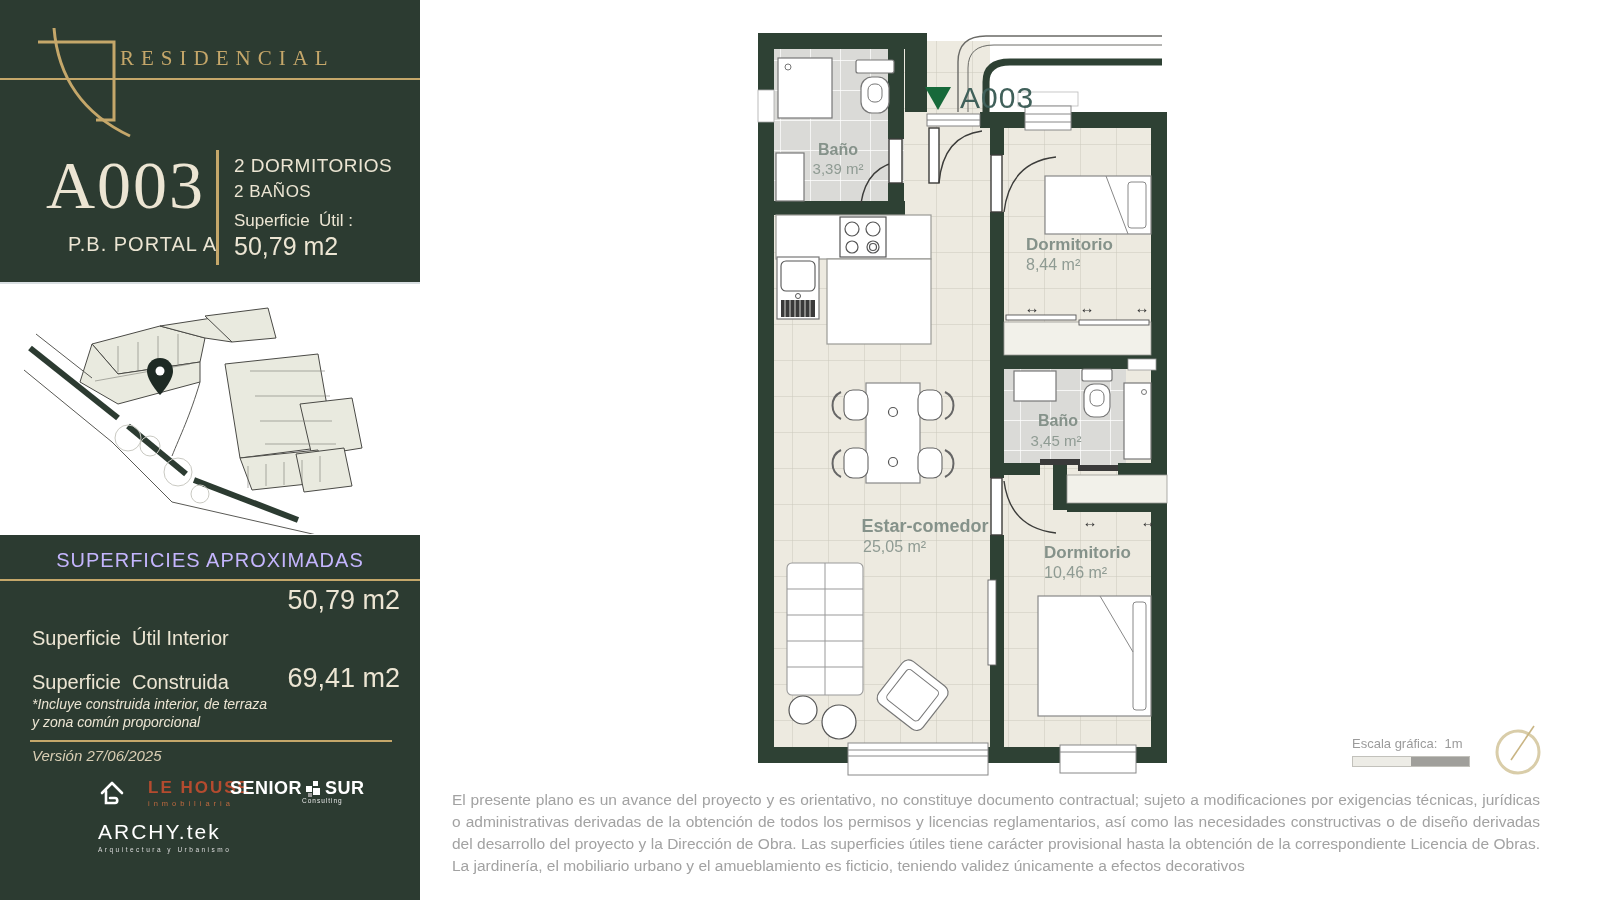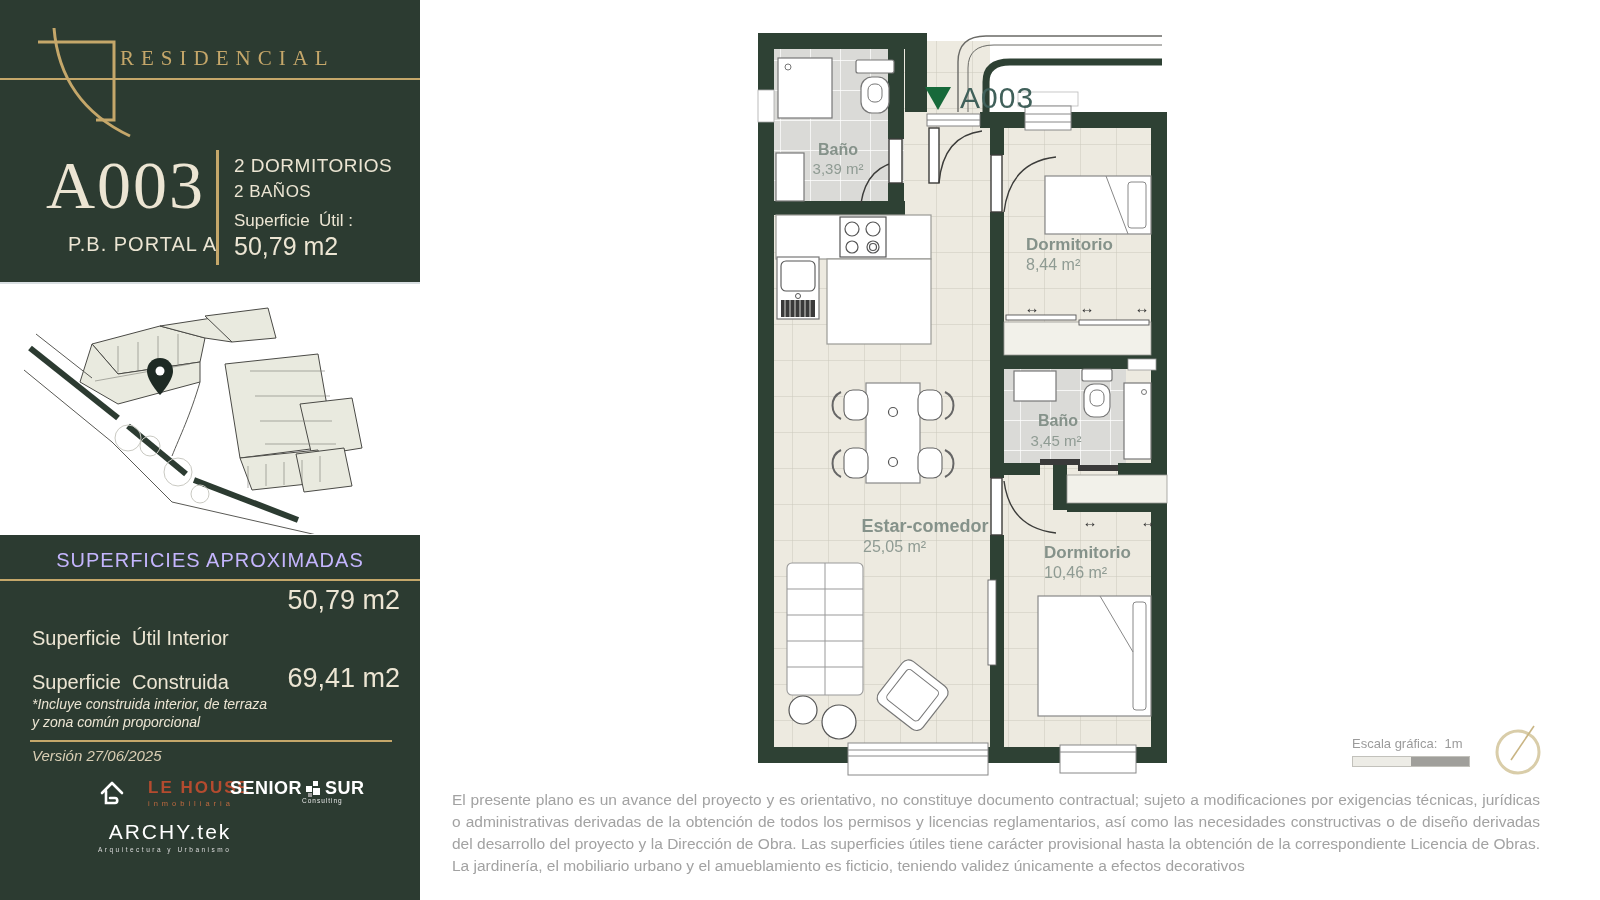--- a/index.html
+++ b/index.html
@@ -37,21 +37,21 @@
   
   .logo { color:#fff; }
   .lh { left:98px; top:243px; display:flex; align-items:flex-start; gap:22px; }
   .lh-name { font-size:17px; font-weight:bold; letter-spacing:2px; color:#b44b2f; }
   .lh-sub { font-size:7.5px; letter-spacing:4px; color:#c06a3f; margin-top:1px; }
   .ss { left:230px; top:243px; }
   .ss-row { display:flex; align-items:center; gap:3px;text-align:center; }
   .ss-txt { font-size:18px; font-weight:bold; letter-spacing:0.5px; color:#fff; }
   .ss-sub { font-size:6.5px; letter-spacing:1px; color:#e8e8e8; margin:-2px 0 0 72px; }
   .at { left:98px; top:285px; }
-  .at-name { font-size:21px; letter-spacing:2px; color:#fff;text-align:right; }
+  .at-name { font-size:21px; letter-spacing:2px; color:#fff; }
   .at-sub { font-size:6.5px; letter-spacing:2.5px; color:#ddd; margin-top:2px; }
   .lx { left:243px; top:272px; width:100px; height:62px; }
   .lx-lex { position:absolute; left:28px; top:22px; font-size:19px; color:#b4bab2; }
   .lx-urban { position:absolute; left:56px; top:20px; font-size:20px; font-weight:bold; color:#fff; }
   .lx-sub { position:absolute; left:52px; top:44px; font-size:6.5px; letter-spacing:1px; color:#ccc; }
 
   
   .site-map { left:0; top:286px; width:420px; height:248px; background:#fff; }
 
   

